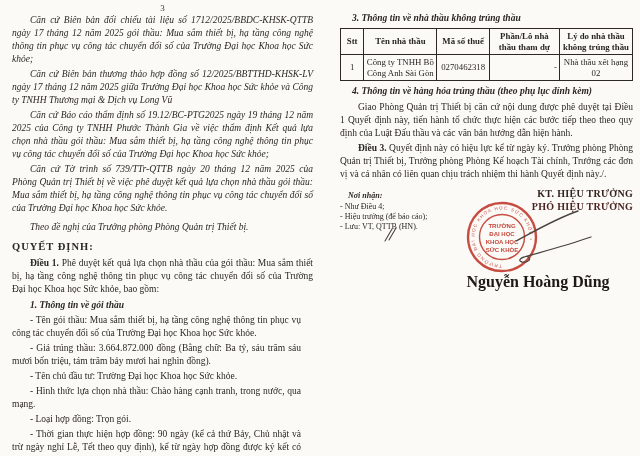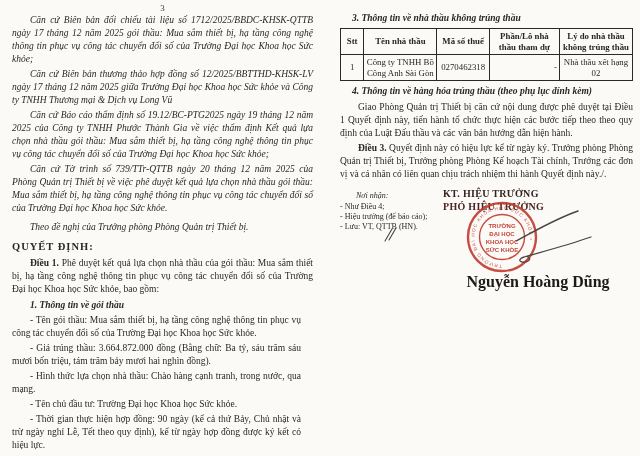--- a/index.html
+++ b/index.html
@@ -40,23 +40,23 @@
   table.bidders th,table.bidders td{
     border:1px solid #2b2825;padding:2px 2px;vertical-align:middle;
   }
   table.bidders th{font-weight:bold;}
   td.lot-cell{text-align:right;padding-right:5px;}
   .article-line{ text-indent:18px;margin:1px 0 1px 0;text-align:left;}
   .r-par{ text-indent:18px;margin:0 0 2px 0;}
   
   .sig-area{position:relative;height:250px;margin-top:4px;}
   .recipients{position:absolute;left:0;top:6px;width:120px;font-size:8px;line-height:10px;text-align:left;}
-  .recipients .head{font-weight:normal;font-style:italic;margin:0 0 1px 16px;}
+  .recipients .head{font-weight:bold;font-style:italic;margin:0 0 1px 8px;}
   .recipients p{margin:0;}
-  .sig-block{position:absolute;left:103px;top:2px;width:190px;text-align:left;}
+  .sig-block{position:absolute;left:103px;top:2px;width:190px;text-align:right;}
   .sig-auth{font-weight:bold;font-size:10px;line-height:13px;letter-spacing:.3px;color:#33221e;}
   .sig-title{font-weight:bold;font-size:10px;line-height:13px;letter-spacing:.3px;color:#4a2420;}
   .sig-name{position:absolute;left:103px;top:90px;width:190px;text-align:center;
             font-weight:bold;font-size:16px;color:#1d1a17;}
   .stamp{position:absolute;left:126px;top:16px;width:72px;height:72px;pointer-events:none;}
   .ink{position:absolute;left:0;top:0;width:293px;height:250px;pointer-events:none;}
 </style>
 </head>
 <body>
 
@@ -73,22 +73,23 @@
     <p class="proposal">Theo đề nghị của Trưởng phòng Phòng Quản trị Thiết bị.</p>
 
     <div class="decision-heading">QUYẾT ĐỊNH:</div>
 
     <p class="article"><b class="lbl">Điều 1.</b> <span>Phê duyệt kết quả lựa chọn nhà thầu của gói thầu: Mua sắm thiết bị, hạ tầng công nghệ thông tin phục vụ công tác chuyển đổi số của Trường Đại học Khoa học Sức khỏe, bao gồm:</span></p>
 
     <p class="sec-title">1. Thông tin về gói thầu</p>
 
     <p class="pkg-item">- Tên gói thầu: Mua sắm thiết bị, hạ tầng công nghệ thông tin phục vụ công tác chuyển đổi số của Trường Đại học Khoa học Sức khỏe.</p>
     <p class="pkg-item">- Giá trúng thầu: 3.664.872.000 đồng (Bằng chữ: Ba tỷ, sáu trăm sáu mươi bốn triệu, tám trăm bảy mươi hai nghìn đồng).</p>
+    <p class="pkg-item">- Tên chủ đầu tư: Trường Đại học Khoa học Sức khỏe.</p>
     <p class="pkg-item">- Hình thức lựa chọn nhà thầu: Chào hàng cạnh tranh, trong nước, qua mạng.</p>
-    <p class="pkg-item">- Tên chủ đầu tư: Trường Đại học Khoa học Sức khỏe.</p>
+    <p class="pkg-item">- Loại hợp đồng: Trọn gói.</p>
     <p class="pkg-item">- Thời gian thực hiện hợp đồng: 90 ngày (kể cả thứ Bảy, Chủ nhật và trừ ngày nghỉ Lễ, Tết theo quy định), kể từ ngày hợp đồng được ký kết có hiệu lực.</p>
 
   </div>
 
   <div class="col-right">
 
     <p class="r-sec-title">3. Thông tin về nhà thầu không trúng thầu</p>
 
     <table class="bidders">
       <colgroup>

